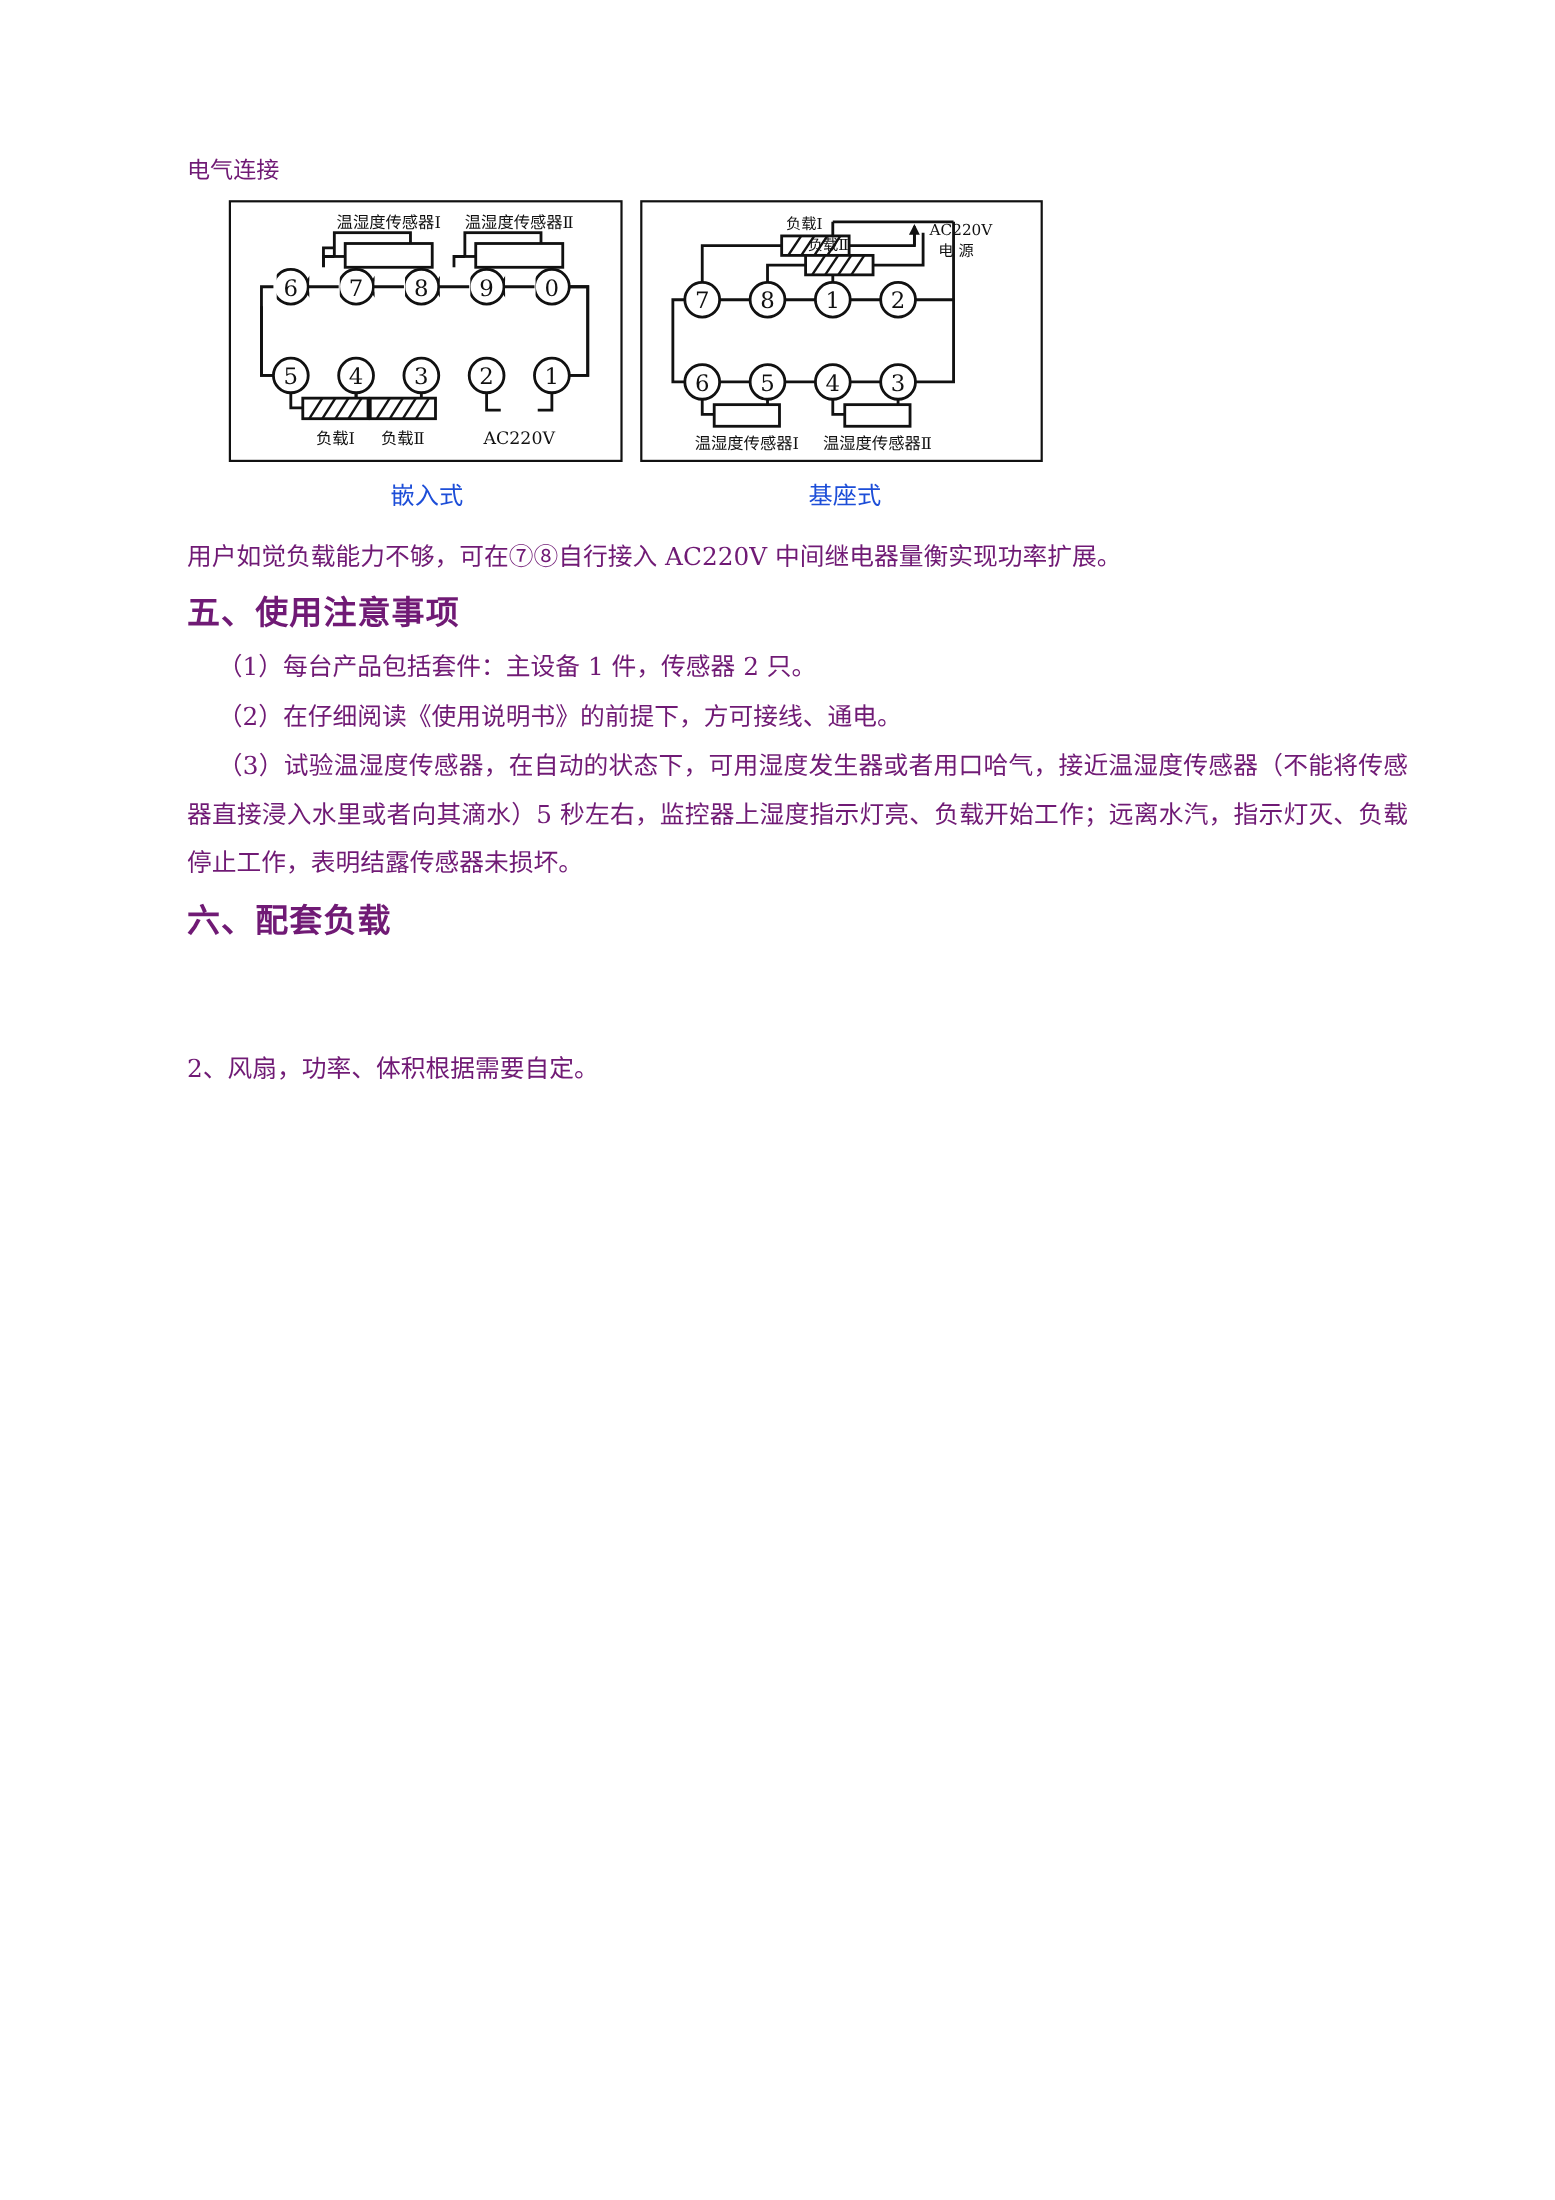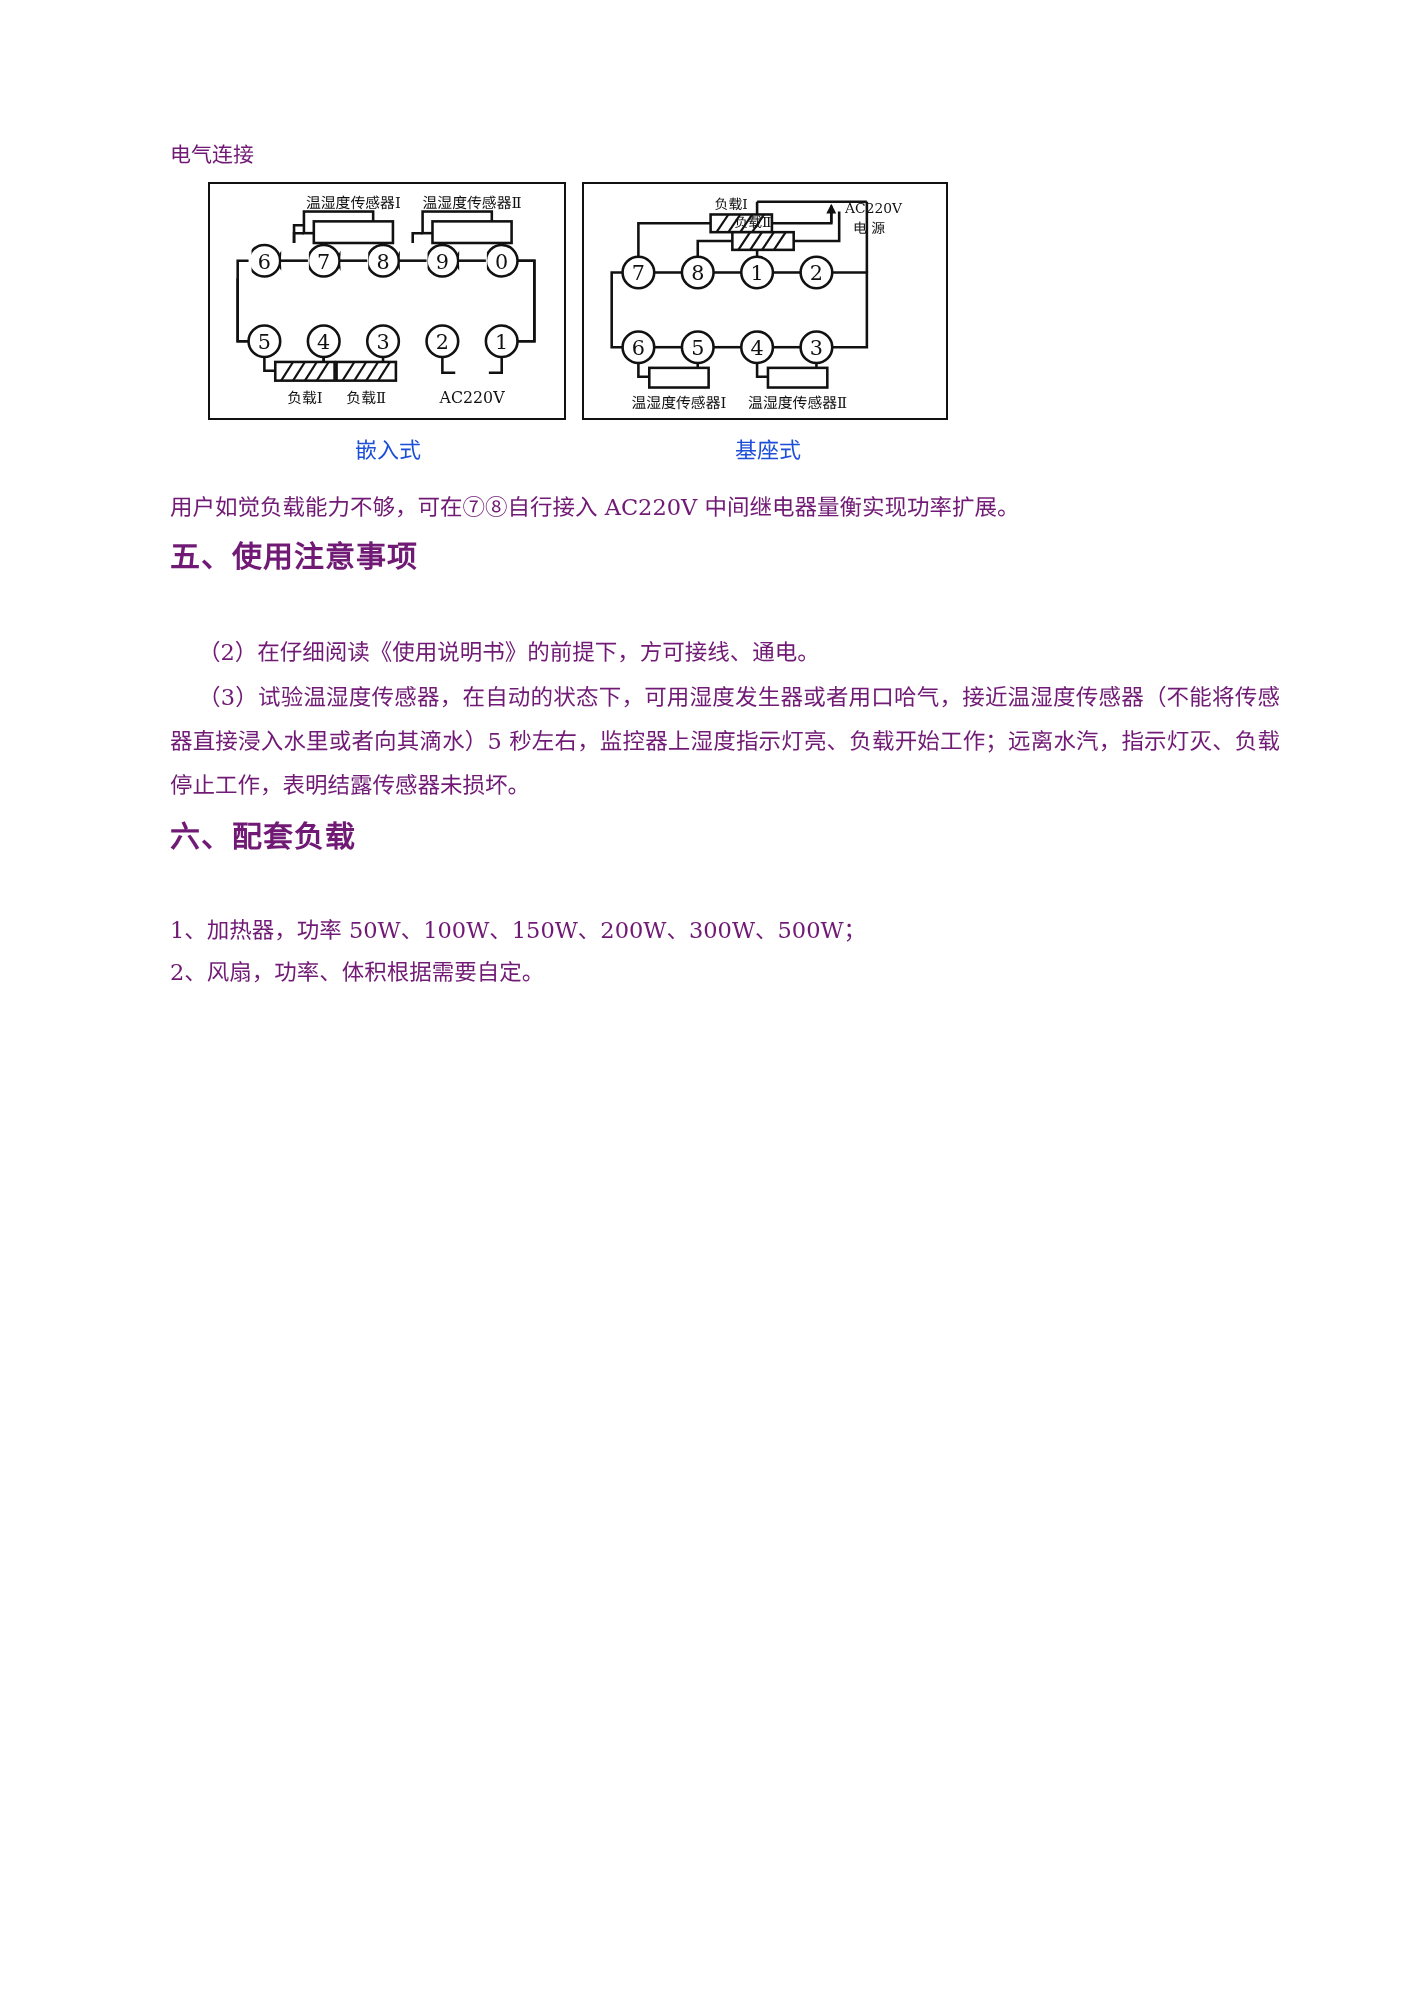--- a/index.html
+++ b/index.html
@@ -324,25 +324,25 @@
 
   <div class="caption-row">
     <div class="caption" id="caption-embedded">嵌入式</div>
     <div class="caption" id="caption-base">基座式</div>
   </div>
 
   <div class="abs body-text" style="left:170px; top:485px; width:1105px;">用户如觉负载能力不够，可在⑦⑧自行接入 AC220V 中间继电器量衡实现功率扩展。</div>
 
   <div class="abs sec-title" style="left:170px; top:532px;">五、使用注意事项</div>
 
+  <div class="abs body-text" style="left:198px; top:585px; width:1080px;">（1）每台产品包括套件：主设备 1 件，传感器 2 只。</div>
 
   <div class="abs body-text" style="left:198px; top:630px; width:1080px;">（2）在仔细阅读《使用说明书》的前提下，方可接线、通电。</div>
 
   <div class="abs body-text" style="left:170px; top:675px; width:1110px; text-indent:28px;">（3）试验温湿度传感器，在自动的状态下，可用湿度发生器或者用口哈气，接近温湿度传感器（不能将传感器直接浸入水里或者向其滴水）5 秒左右，监控器上湿度指示灯亮、负载开始工作；远离水汽，指示灯灭、负载停止工作，表明结露传感器未损坏。</div>
 
   <div class="abs sec-title" style="left:170px; top:812px;">六、配套负载</div>
 
 
-  <div class="abs body-text" style="left:170px; top:908px; width:1080px;">1、加热器，功率 50W、100W、150W、200W、300W、500W；</div>
 
   <div class="abs body-text" style="left:170px; top:950px; width:1080px;">2、风扇，功率、体积根据需要自定。</div>
 
 </div>
 
 </body></html>

